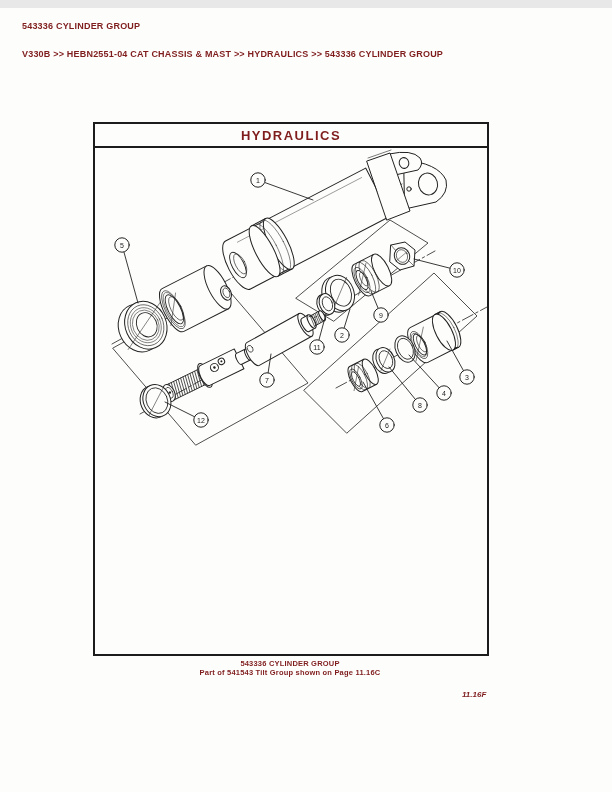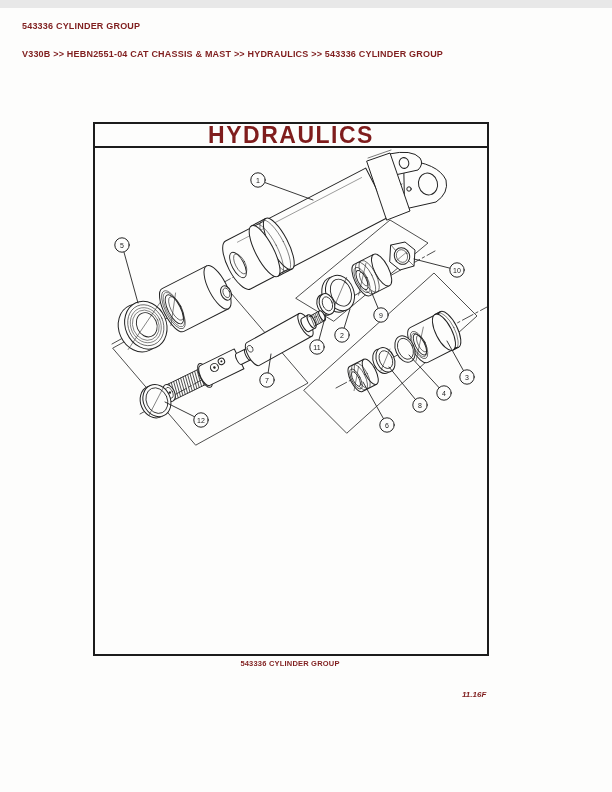--- a/index.html
+++ b/index.html
@@ -15,21 +15,21 @@
   .breadcrumb{
     position:absolute;left:22px;top:41px;font-size:9px;font-weight:bold;
     letter-spacing:.2px;white-space:nowrap;text-align:right;
   }
   .diagram-box{
     position:absolute;left:93px;top:114px;width:392px;height:530px;
     border:2px solid #1c1c1c;background:transparent;
   }
   .diagram-title{
     height:22px;border-bottom:2px solid #1c1c1c;text-align:center;
-    font-size:23px;font-weight:bold;letter-spacing:1.5px;line-height:23px;
+    font-size:13px;font-weight:bold;letter-spacing:1.5px;line-height:23px;
   }
   .diagram-svg{
     position:absolute;left:0;top:0;width:612px;height:792px;z-index:3;
     pointer-events:none;
   }
   .caption{
     position:absolute;left:93px;top:651px;width:394px;text-align:center;
     font-size:7.5px;font-weight:bold;line-height:9px;letter-spacing:.2px;
   }
   .page-number{
@@ -273,16 +273,17 @@
         <circle cx="317" cy="339" r="7.2" fill="#fdfdfc" stroke="#222222" stroke-width="1"></circle>
         <text x="317" y="339.4" text-anchor="middle" dominant-baseline="central" font-size="7" font-family="&quot;Liberation Sans&quot;, sans-serif" fill="#222222" stroke="none">11</text>
         <line x1="194.6" y1="408.8" x2="165" y2="394" stroke="#222222" stroke-width="0.9"></line>
         <circle cx="201" cy="412" r="7.2" fill="#fdfdfc" stroke="#222222" stroke-width="1"></circle>
         <text x="201" y="412.4" text-anchor="middle" dominant-baseline="central" font-size="7" font-family="&quot;Liberation Sans&quot;, sans-serif" fill="#222222" stroke="none">12</text>
       </g>
   </svg>
 
   <div class="caption">
     <div>543336 CYLINDER GROUP</div>
+    <div>Part of 541543 Tilt Group shown on Page 11.16C</div>
   </div>
 
   <div class="page-number">11.16F</div>
 </div>
 
 </body></html>

